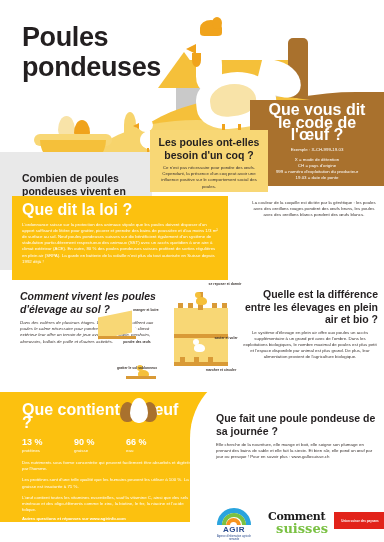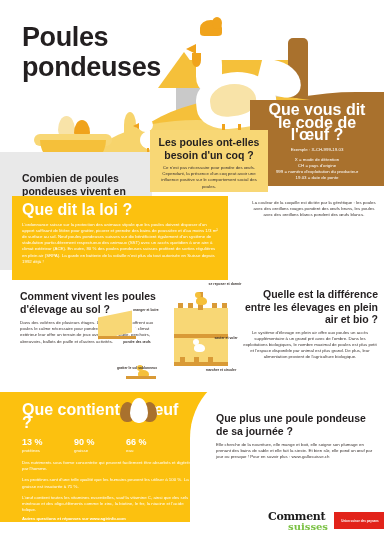--- a/index.html
+++ b/index.html
@@ -275,20 +275,21 @@
   .block-blancs {
     left: 244px; top: 192px; width: 140px; height: 62px;
     padding: 4px 8px 0 8px;
   }
   .block-blancs .body-dark { margin-top: 4px; }
 
   
   .block-comment {
     left: 20px; top: 290px; width: 140px; height: 90px;
     padding: 0;
+    font-style: italic;
   }
   .block-comment .body-dark { margin-top: 5px; }
 
   
   .block-diff {
     left: 242px; top: 288px; width: 142px; height: 84px;
     padding: 0 6px 0 0;
   }
   .block-diff .body-dark { margin-top: 4px; }
 
@@ -386,21 +387,21 @@
     position: absolute; left: 0; top: 0;
     width: 34px; height: 34px; border-radius: 50%;
     border: 5px solid #2aa4de;
   }
   .agir-arc i.g { border-color: #7ac143; width: 24px; height: 24px; left: 5px; top: 5px; border-width: 4px;}
   .agir-arc i.o { border-color: #f7941e; width: 15px; height: 15px; left: 9px; top: 10px; border-width: 4px;}
   .agir-word { font-size: 8px; font-weight: bold; color: #2a4b8d; letter-spacing: 0.5px; }
   .agir-sub { font-size: 2.6px; color: #2a4b8d; margin-top: 1px; }
   .logo-paysans { position: absolute; left: 56px; top: 2px; width: 60px; }
   .pay-word { font-size: 11px; font-weight: bold; color: #1b1b1b; letter-spacing: -0.3px; font-family: "DejaVu Serif", serif; }
-  .pay-sub { font-size: 10px; font-weight: bold; color: #7ac143; margin-top: -2px; text-align: right; font-family: "DejaVu Serif", serif; }
+  .pay-sub { font-size: 13px; font-weight: bold; color: #7ac143; margin-top: -2px; text-align: right; font-family: "DejaVu Serif", serif; }
   .logo-red {
     position: absolute; left: 122px; top: 4px;
     width: 52px; height: 17px; background: #e2231a;
     color: #ffffff; font-size: 3px; font-weight: bold;
     display: flex; align-items: center; justify-content: center;
   }
 </style>
 </head>
 <body>
 
@@ -539,27 +540,36 @@
         <div class="pct-val">66 %</div>
         <div class="pct-lbl">eau</div>
       </div>
     </div>
     <p class="body-white para">Des nutriments sous forme concentrée qui peuvent facilement être absorbés et digérés par l'homme.</p>
     <p class="body-white para">Les protéines sont d'une telle qualité que les humains peuvent les utiliser à 100 %. La graisse est insaturée à 71 %.</p>
     <p class="body-white para">L'œuf contient toutes les vitamines essentielles, sauf la vitamine C, ainsi que des sels minéraux et des oligo-éléments comme le zinc, la biotine, le fer, la niacine et l'acide folique.</p>
   </section>
 
   <section class="blk block-journee">
-    <div class="h-dark">Que plus une poule pondeuse de sa journée ?</div>
+    <div class="h-dark">Que fait une poule pondeuse de sa journée ?</div>
     <p class="body-dark">Elle cherche de la nourriture, elle mange et boit, elle soigne son plumage en prenant des bains de sable et elle fait la sieste. Et bien sûr, elle pond un œuf par jour ou presque ! Pour en savoir plus : www.gallosuisse.ch</p>
   </section>
 
   <div class="footer-link">Autres questions et réponses sur www.agirinfo.com</div>
 
   <div class="logos">
+    <div class="logo-agir">
+      <div class="agir-arc">
+        <i></i>
+        <i class="g"></i>
+        <i class="o"></i>
+      </div>
+      <div class="agir-word">AGIR</div>
+      <div class="agir-sub">Agence d'information agricole romande</div>
+    </div>
     <div class="logo-paysans">
       <div class="pay-word">Comment</div>
       <div class="pay-sub">suisses</div>
     </div>
     <div class="logo-red">Union suisse des paysans</div>
   </div>
 
 </div>
 
 </body></html>

